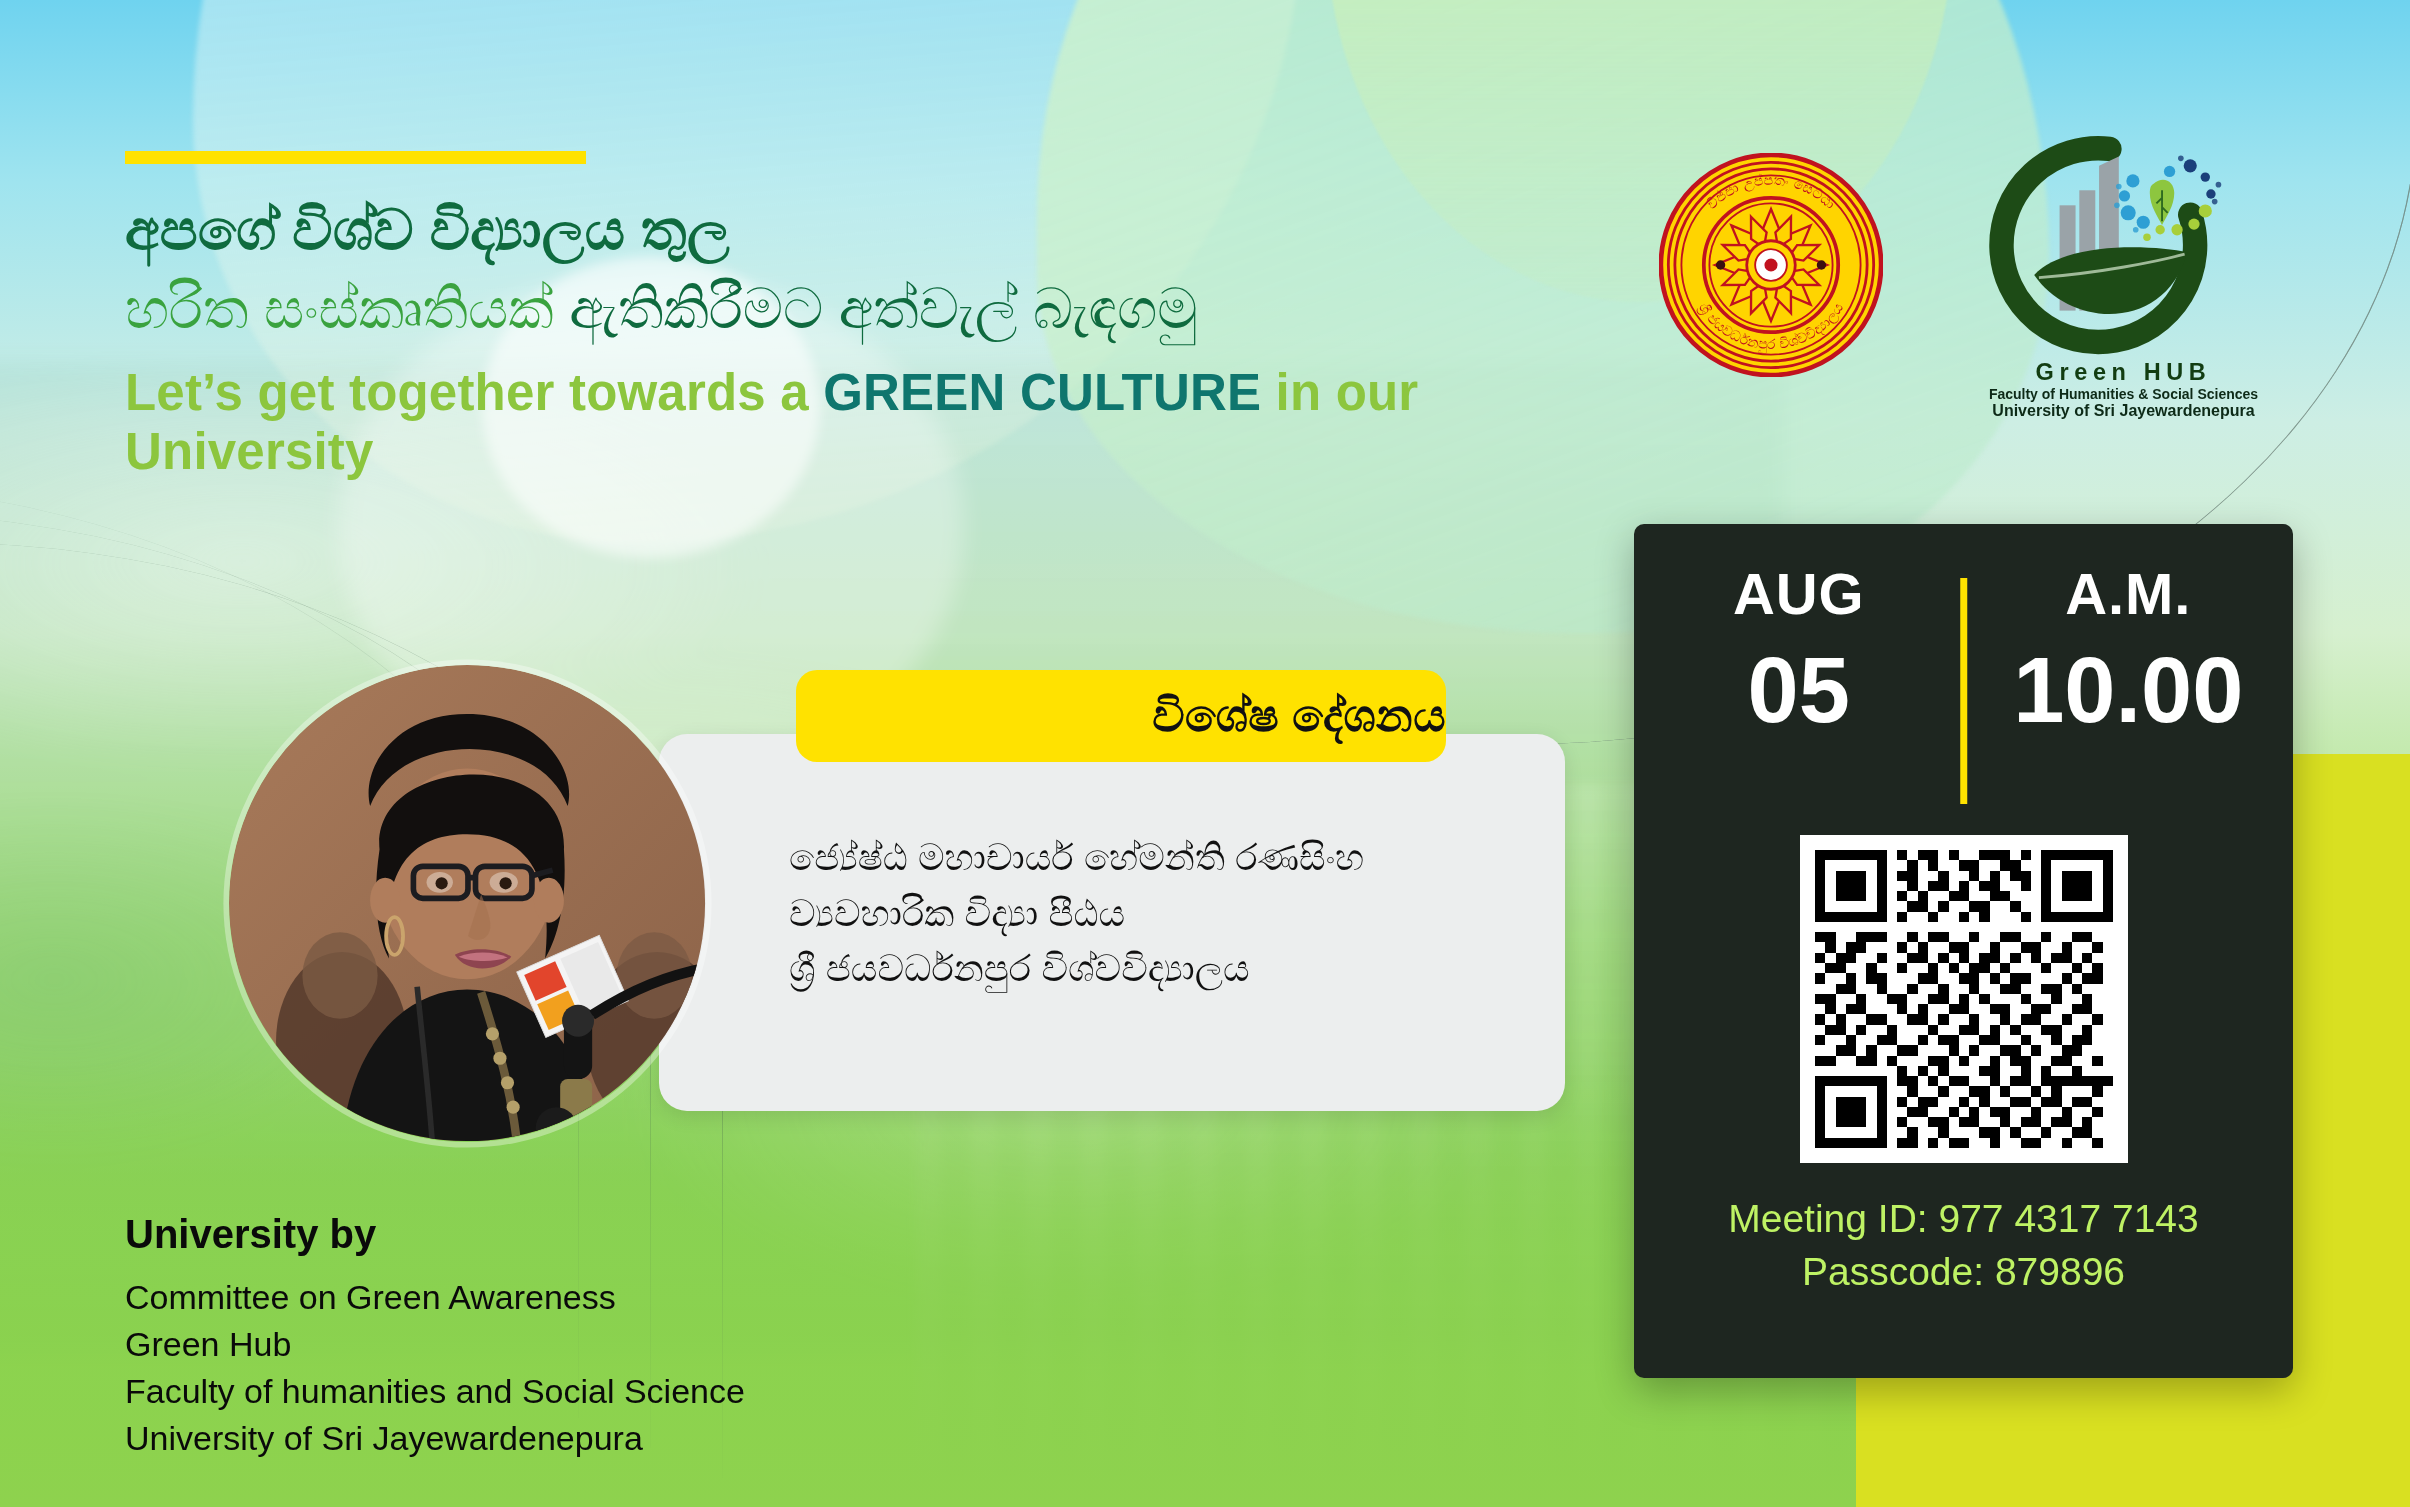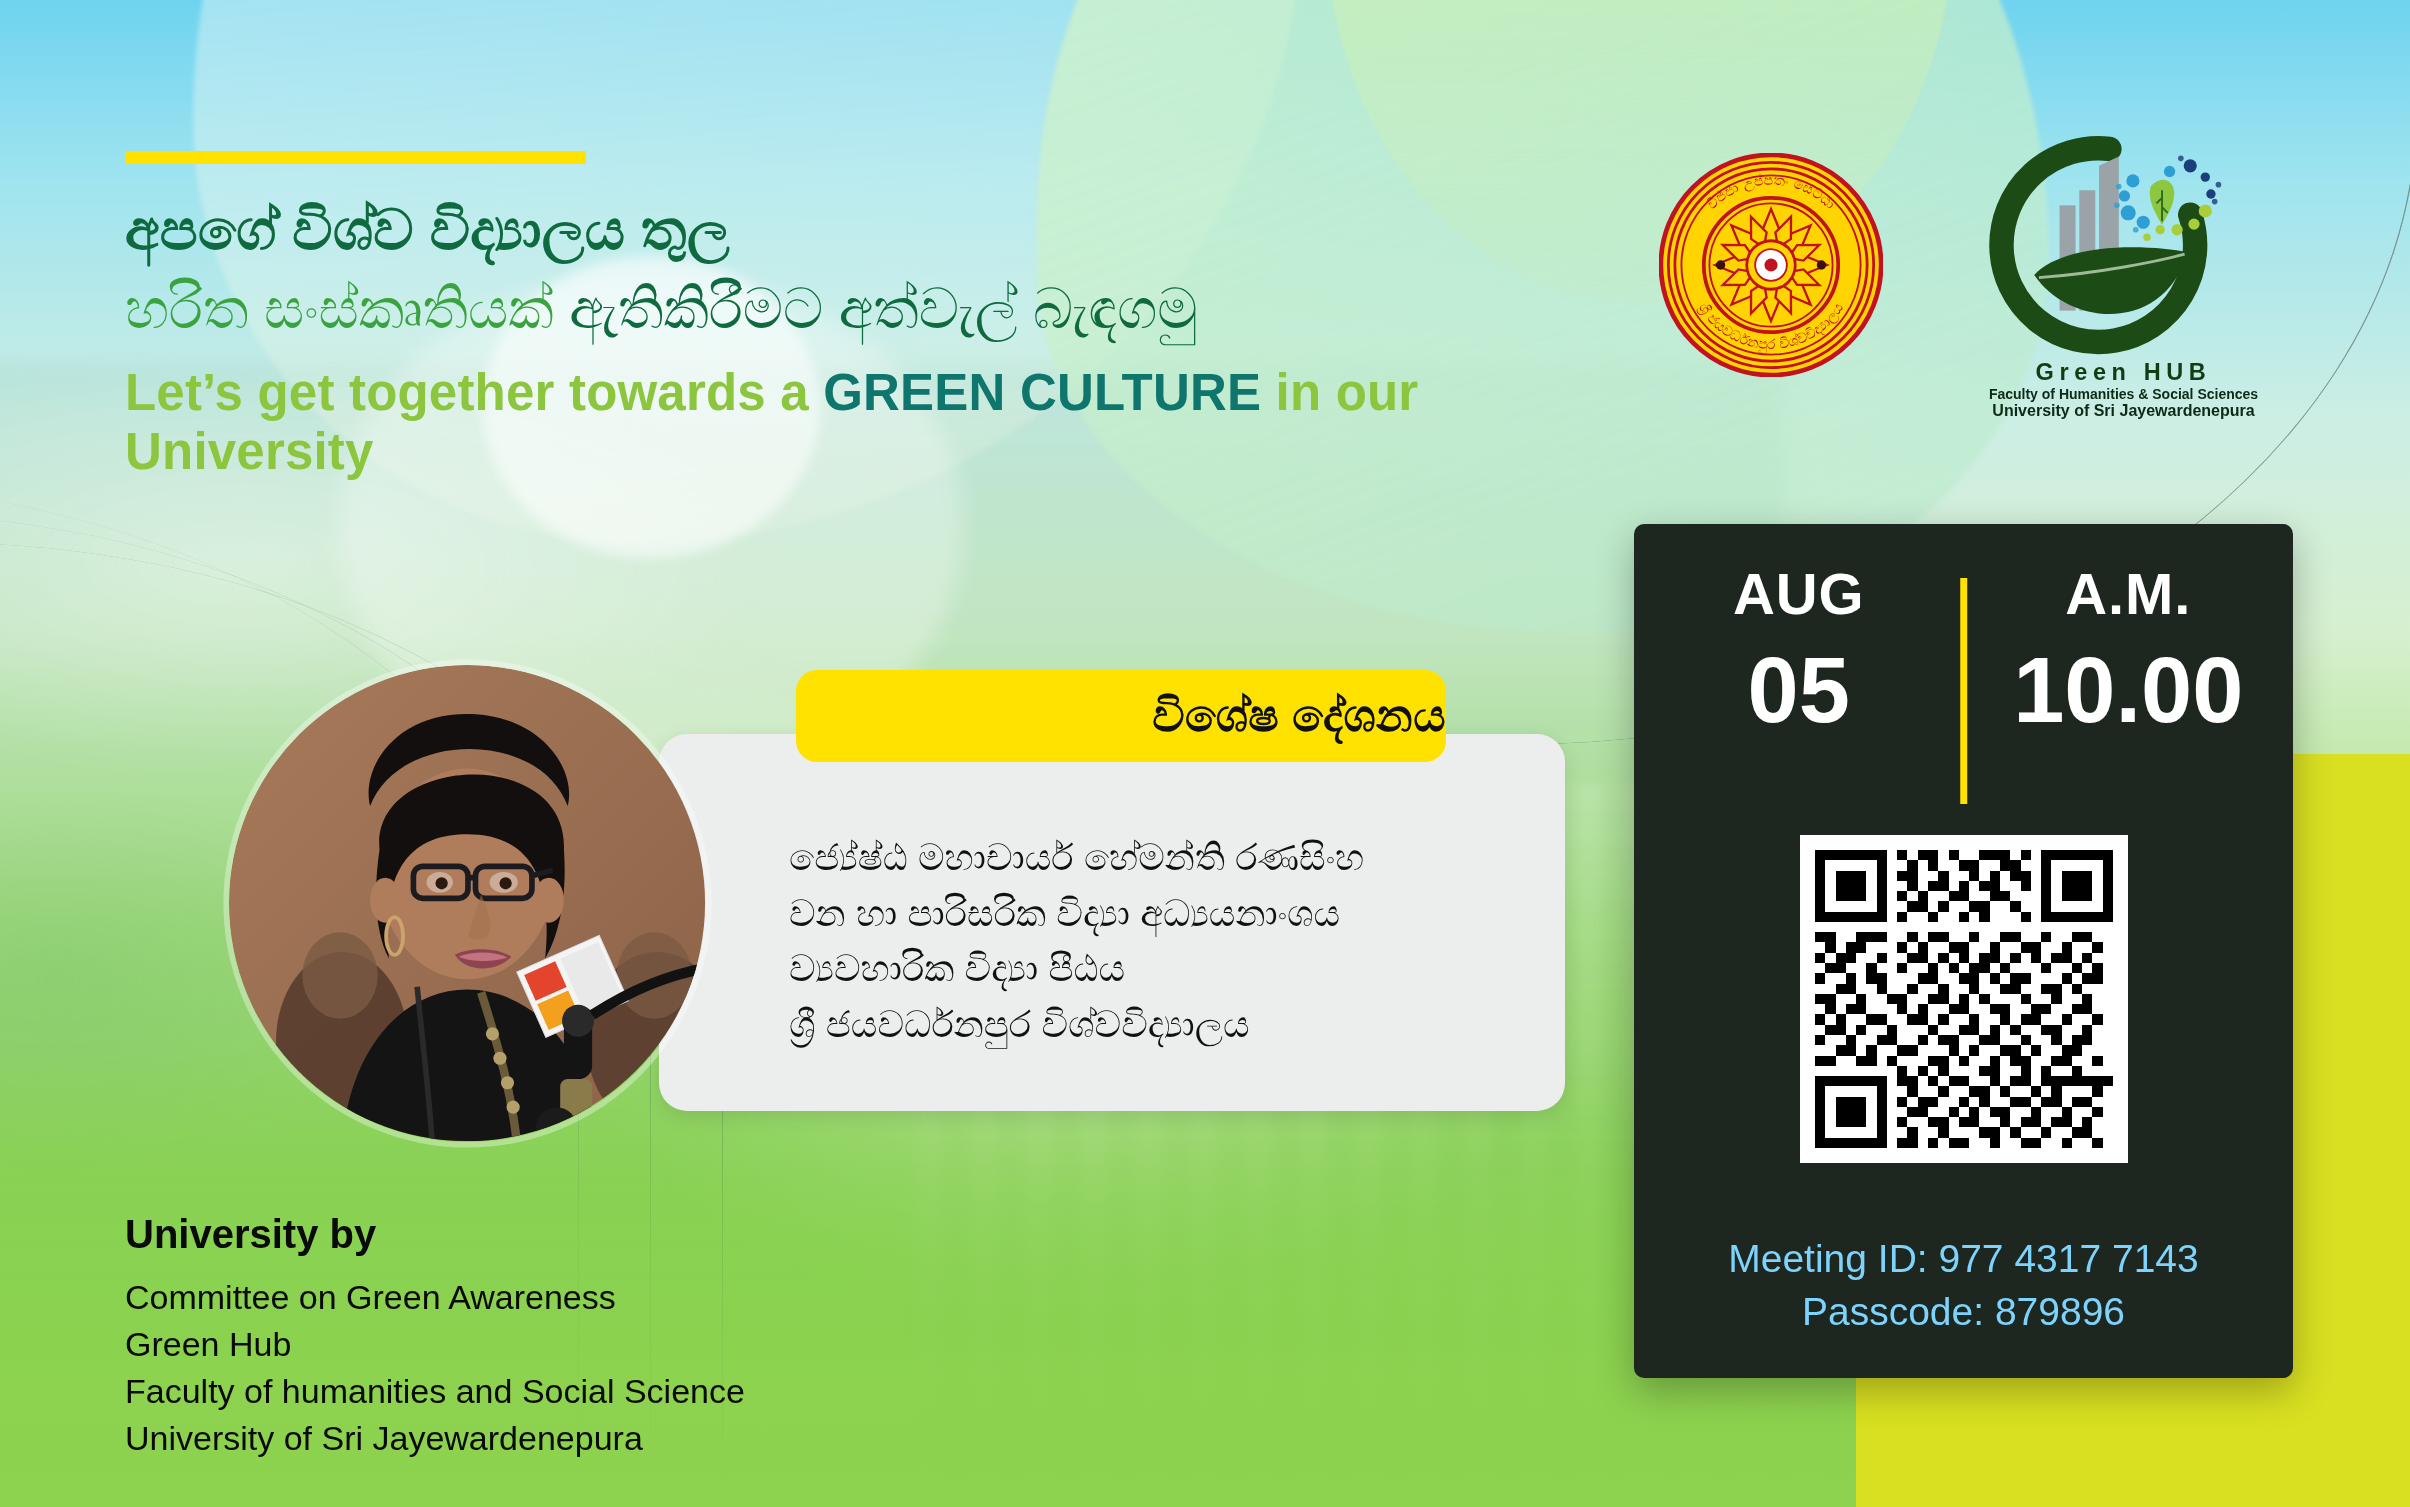--- a/index.html
+++ b/index.html
@@ -113,22 +113,22 @@
     background:#1e2620;border-radius:10px;z-index:6;
     box-shadow:0 13px 38px rgba(0,0,0,.28);}
   .dt-row{position:absolute;left:0;top:41px;width:100%;height:207px;display:flex;}
   .dt-col{flex:1;text-align:center;color:#fff;}
   .dt-top{font-size:58px;font-weight:700;letter-spacing:0.9px;line-height:1;}
   .dt-big{font-size:92px;font-weight:700;line-height:1;margin-top:21px;}
   .dt-div{position:absolute;left:50%;top:13px;transform:translateX(-50%);
     width:7.5px;height:226px;background:#ffe200;}
   .qr{position:absolute;left:166px;top:311px;width:328px;height:328px;background:#fff;padding:15px;}
   .qr svg{display:block;width:100%;height:100%;}
-  .meet{position:absolute;left:0;top:669px;width:100%;text-align:center;color:#7dd3fc;
-    font-size:39px;line-height:1.35;margin-top:40px;}
+  .meet{position:absolute;left:0;top:669px;width:100%;text-align:center;color:#bef264;
+    font-size:39px;line-height:1.35;}
 
   
   .org{position:absolute;left:125px;top:1212px;z-index:5;color:#0a0a0a;}
   .org-h{font-size:40px;font-weight:700;margin-bottom:17px;}
   .org-l{font-size:34px;line-height:1.38;}
 </style>
 </head>
 <body>
 
 <div class="poster">
@@ -347,21 +347,20 @@
       </g>
     </svg>
   </div>
 
   <div class="ribbon">
     <span>විශේෂ දේශනය</span>
   </div>
 
   <div class="speaker-lines">
     <div>ජ්‍යේෂ්ඨ මහාචාර්ය හේමන්ති රණසිංහ</div>
-    <div>වන හා පාරිසරික විද්‍යා අධ්‍යයනාංශය</div>
     <div>ව්‍යවහාරික විද්‍යා පීඨය</div>
     <div>ශ්‍රී ජයවර්ධනපුර විශ්වවිද්‍යාලය</div>
   </div>
 
   <div class="card">
     <div class="dt-row">
       <div class="dt-col">
         <div class="dt-top">AUG</div>
         <div class="dt-big">05</div>
       </div>

